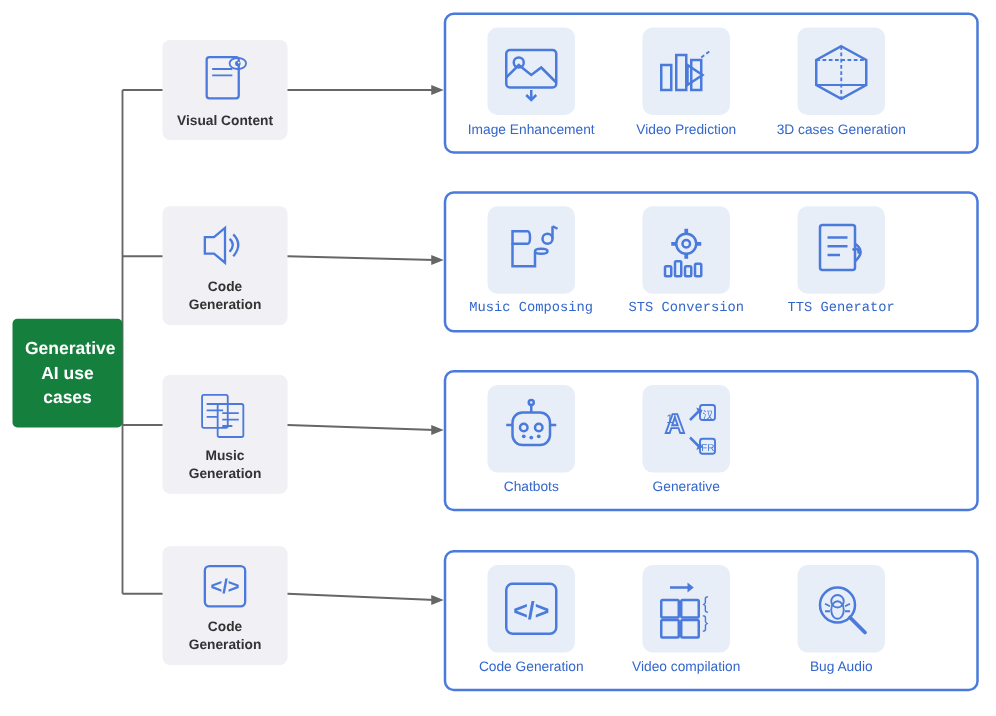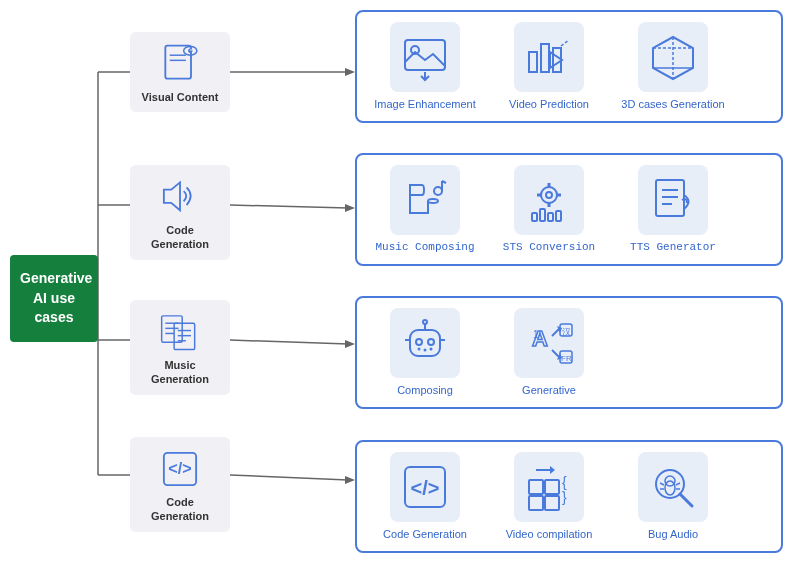--- a/index.html
+++ b/index.html
@@ -312,21 +312,21 @@
           <circle cx="25" cy="32" r="1.5" fill="#4a7adb"></circle>
           <circle cx="31" cy="31" r="1.5" fill="#4a7adb"></circle>
 
           <line x1="25" y1="5" x2="25" y2="12" stroke="#4a7adb" stroke-width="2"></line>
           <circle cx="25" cy="4" r="2" fill="none" stroke="#4a7adb" stroke-width="2"></circle>
 
           <line x1="5" y1="22" x2="10" y2="22" stroke="#4a7adb" stroke-width="2"></line>
           <line x1="40" y1="22" x2="45" y2="22" stroke="#4a7adb" stroke-width="2"></line>
         </svg>
       </div>
-      <span class="output-label">Composing</span>
+      <span class="output-label">Chatbots</span>
     </div>
 
     <div class="output-item">
       <div class="output-icon">
         <svg width="50" height="50" viewBox="0 0 50 50">
 
           <text x="8" y="28" font-size="22" fill="none" stroke="#4a7adb" stroke-width="1.5" font-family="Arial" font-weight="bold">A</text>
           <text x="9" y="20" font-size="10" fill="#4a7adb" font-family="Arial">1</text>
 
           <line x1="28" y1="18" x2="36" y2="10" stroke="#4a7adb" stroke-width="2"></line>

